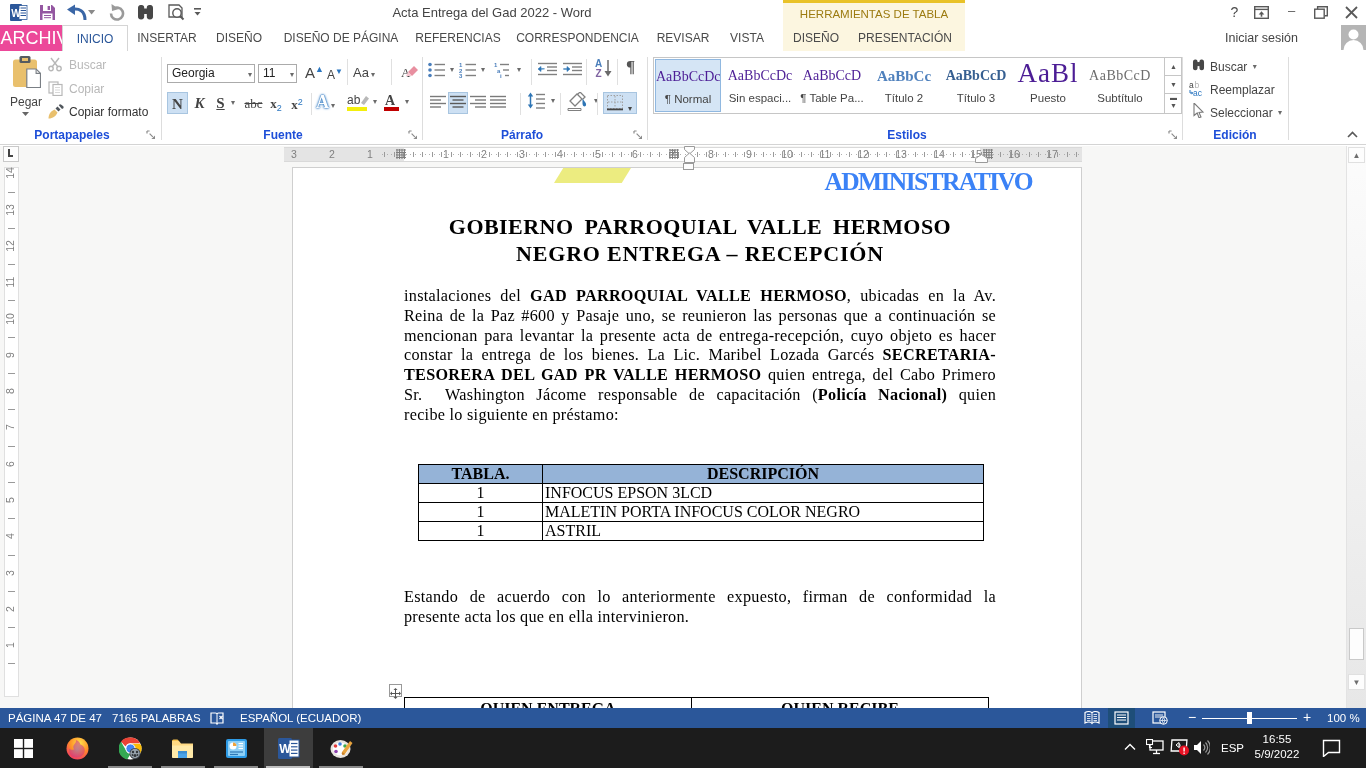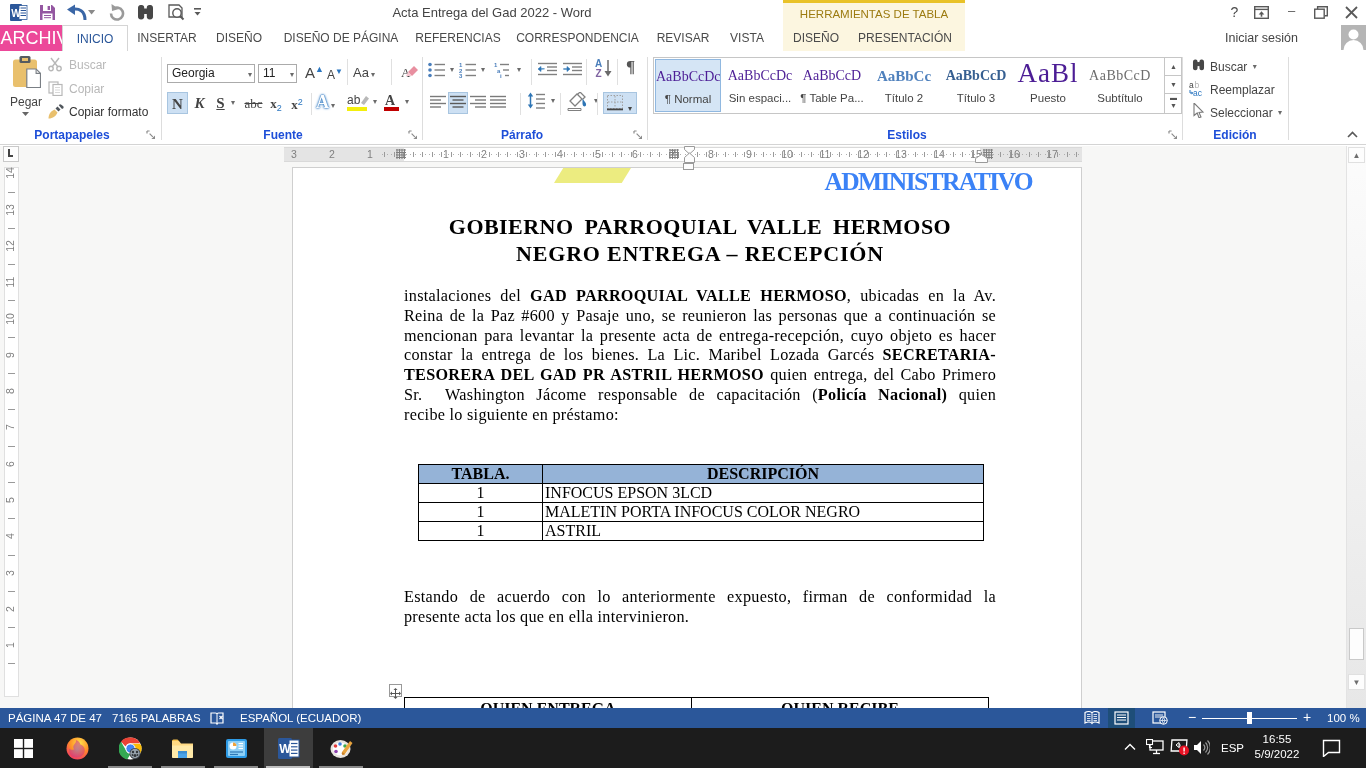--- a/index.html
+++ b/index.html
@@ -707,21 +707,21 @@
   <div id="page">
     <div class="abs" style="left:261px;top:0;width:77px;height:15px;background:#ecec80;clip-path:polygon(12% 0,100% 0,88% 100%,0 100%);"></div>
     <div class="abs serif" style="right:49px;top:-1px;font-size:25.5px;font-weight:bold;color:#3b82f6;letter-spacing:-1.6px;">ADMINISTRATIVO</div>
     <div class="abs serif" style="left:111px;top:46px;width:592px;text-align:center;font-weight:bold;font-size:22px;line-height:26px;word-spacing:5px;letter-spacing:0.45px;">GOBIERNO PARROQUIAL VALLE HERMOSO</div>
     <div class="abs serif" style="left:111px;top:73px;width:592px;text-align:center;font-weight:bold;font-size:22px;line-height:26px;letter-spacing:0.8px;">NEGRO ENTREGA – RECEPCIÓN</div>
     <div class="abs serif" id="para1" style="left:111px;top:119px;width:592px;font-size:16.2px;line-height:19.8px;letter-spacing:0.28px;">
       <div class="jl">instalaciones del <b>GAD PARROQUIAL VALLE HERMOSO</b>, ubicadas en la Av.</div>
       <div class="jl">Reina de la Paz #600 y Pasaje uno, se reunieron las personas que a continuación se</div>
       <div class="jl">mencionan para levantar la presente acta de entrega-recepción, cuyo objeto es hacer</div>
       <div class="jl">constar la entrega de los bienes. La Lic. Maribel Lozada Garcés <b>SECRETARIA-</b></div>
-      <div class="jl"><b>TESORERA DEL GAD PR ASTRIL HERMOSO</b> quien entrega, del Cabo Primero</div>
+      <div class="jl"><b>TESORERA DEL GAD PR VALLE HERMOSO</b> quien entrega, del Cabo Primero</div>
       <div class="jl">Sr.&nbsp; Washington Jácome responsable de capacitación (<b>Policía Nacional)</b> quien</div>
       <div>recibe lo siguiente en préstamo:</div>
     </div>
     <table class="serif" id="tbl1" style="position:absolute;left:125px;top:296px;width:566px;border-collapse:collapse;font-size:16px;">
       <tbody>
           <tr style="background:#95b3d7;">
             <td style="width:124px;text-align:center;font-weight:bold;">TABLA.</td>
             <td style="text-align:center;font-weight:bold;">DESCRIPCIÓN</td>
           </tr>
       <tr>

